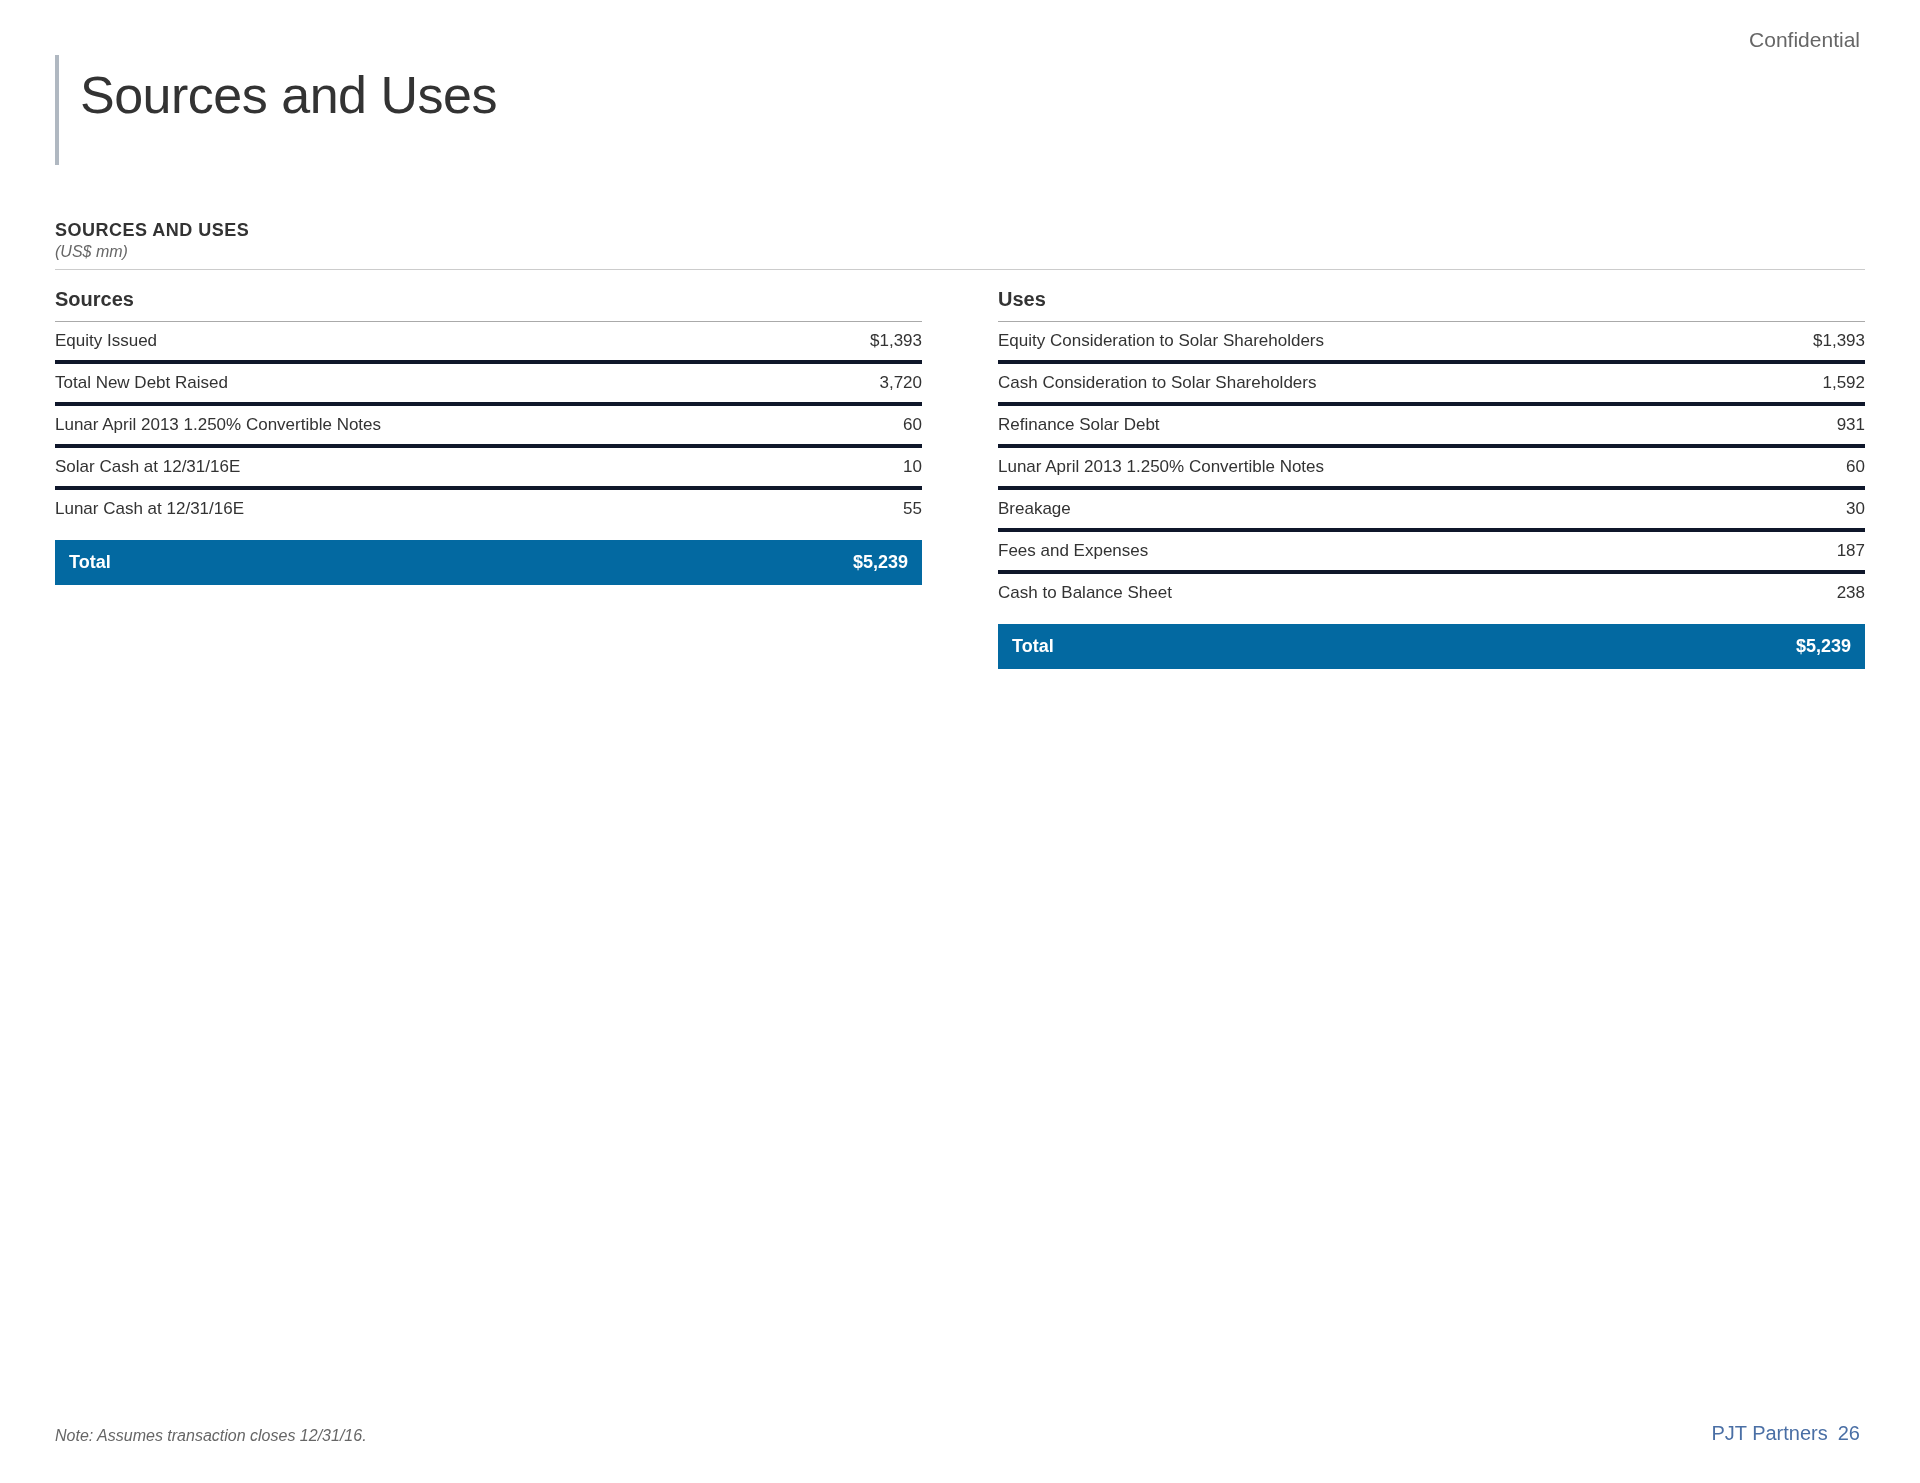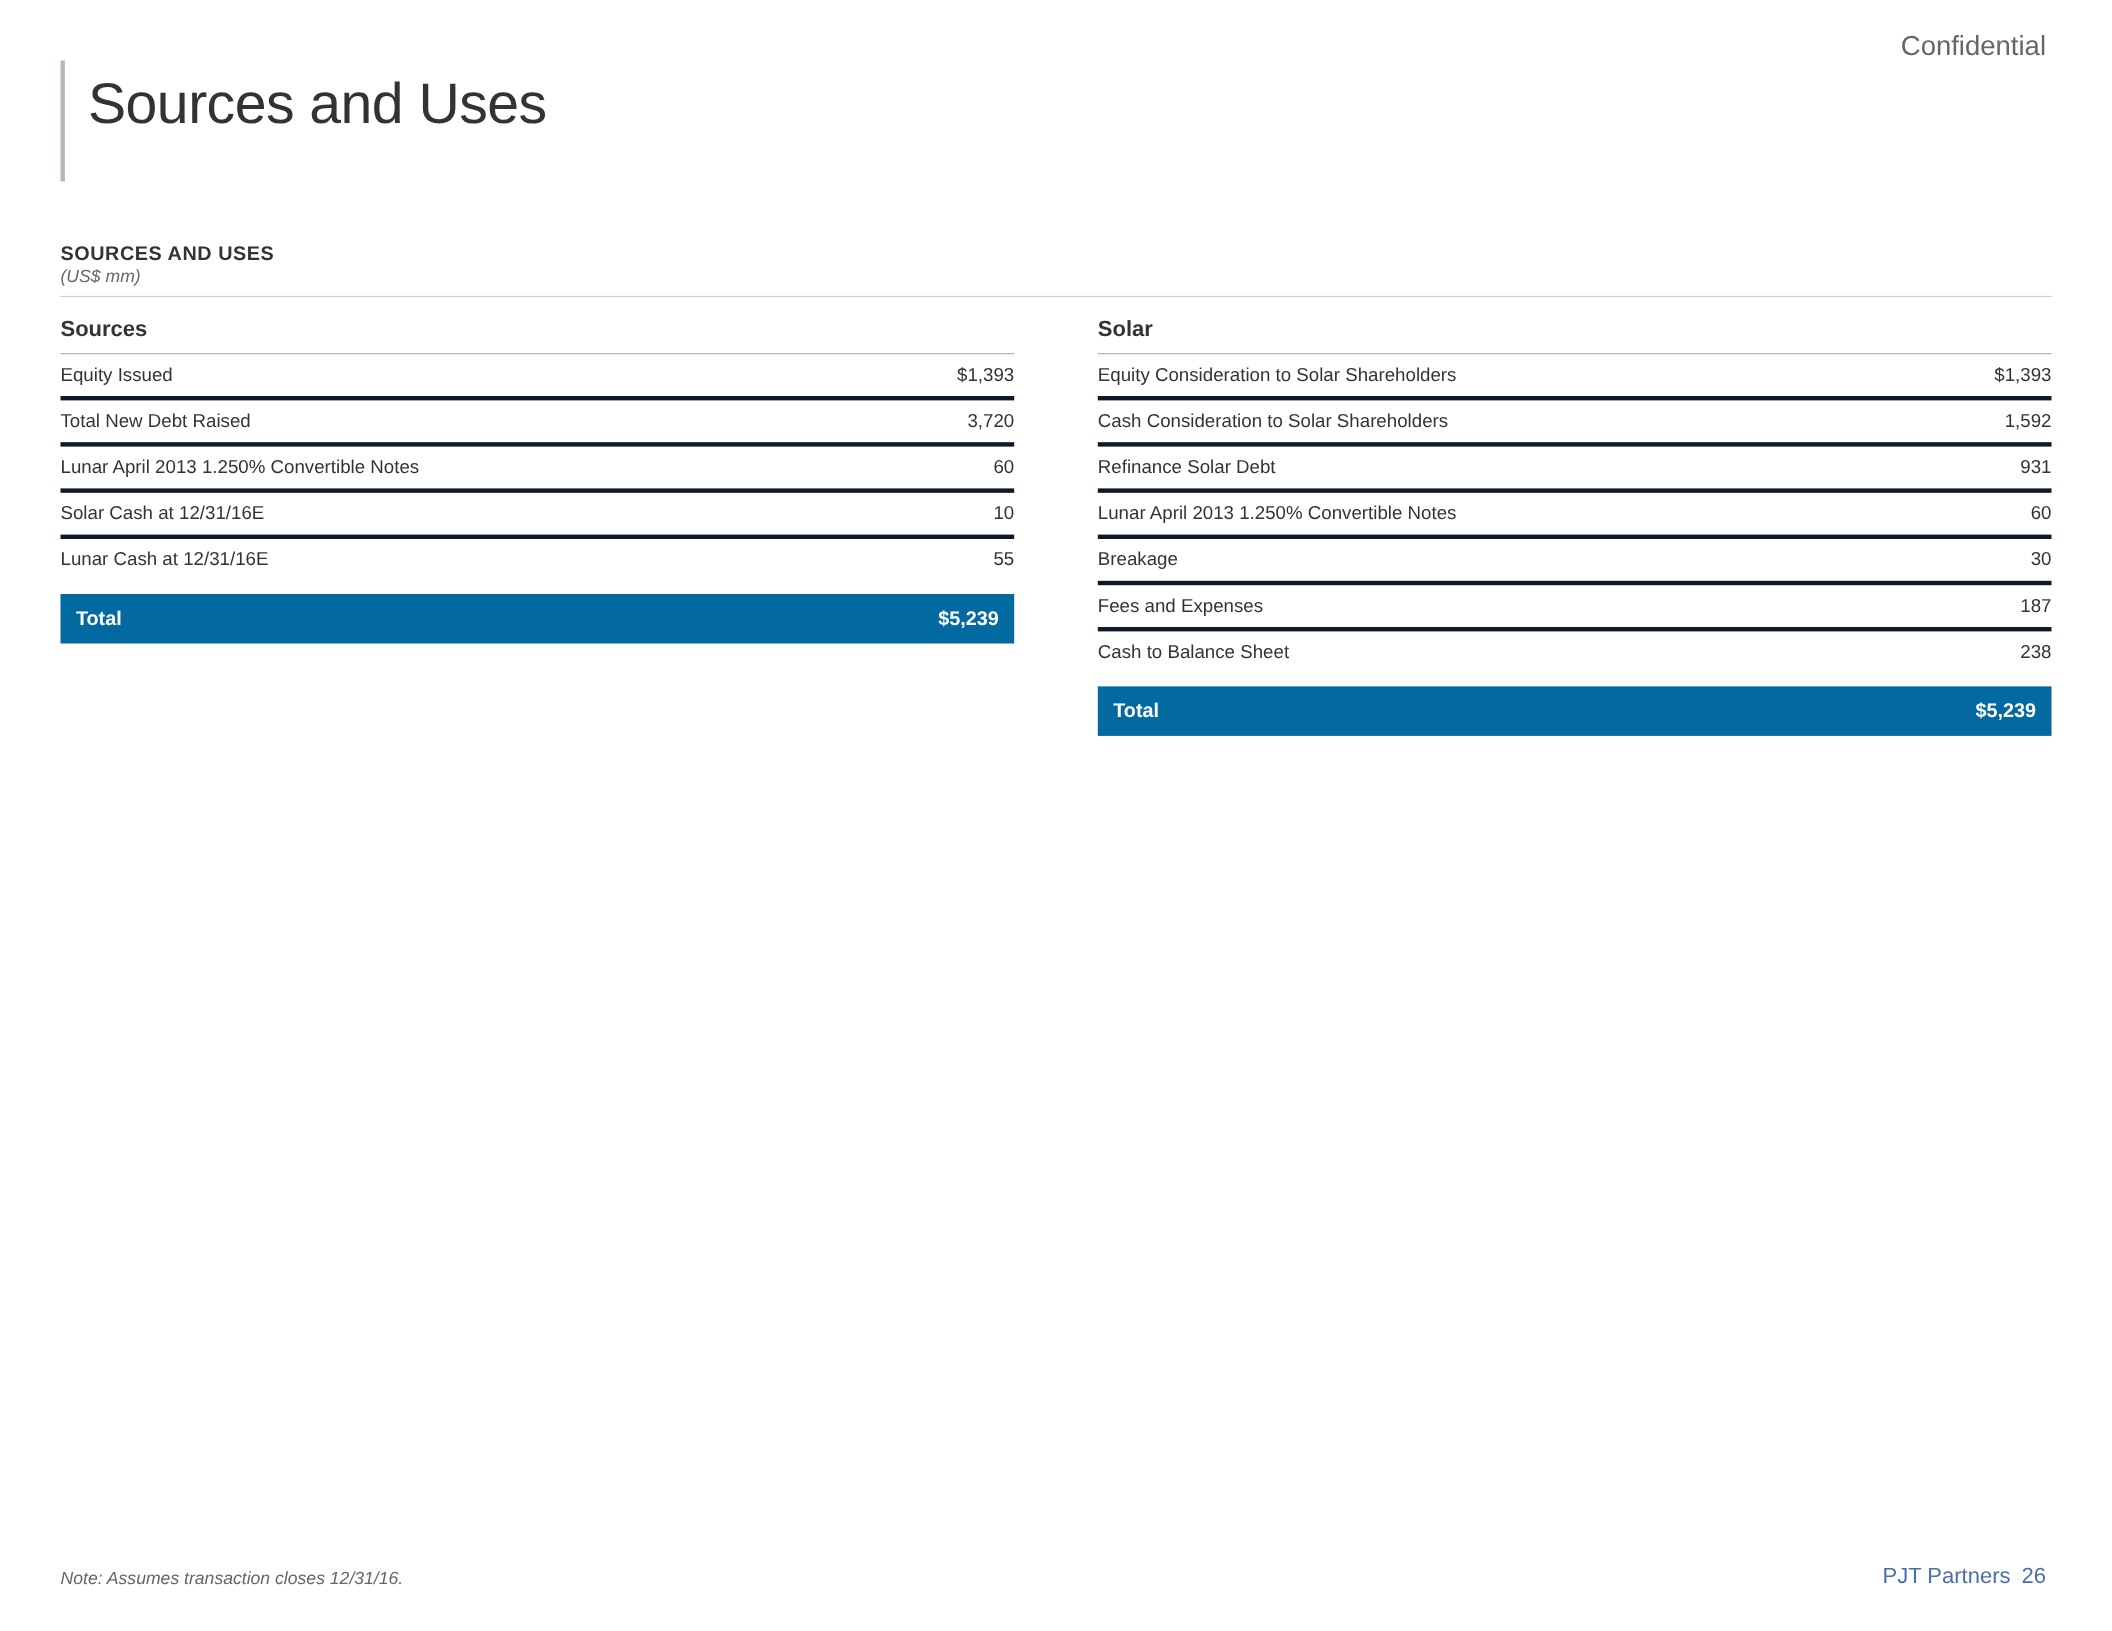--- a/index.html
+++ b/index.html
@@ -14,21 +14,21 @@
       width: 1920px;
       height: 1483px;
       position: relative;
       overflow: hidden;
     }
 
     .confidential {
       position: absolute;
       top: 28px;
       right: 60px;
-      font-size: 25px;
+      font-size: 21px;
       color: #666666;
     }
 
     .left-border {
       position: absolute;
       top: 55px;
       left: 55px;
       width: 4px;
       height: 110px;
       background: #b0b8c1;
@@ -208,21 +208,21 @@
     </div>
         </div>
 
       <div class="total-row">
         <span class="label">Total</span>
         <span class="value">$5,239</span>
       </div>
     </div>
 
     <div class="table-section">
-      <div class="table-header">Solar</div>
+      <div class="table-header">Uses</div>
 
       <div id="uses-rows">
           <div class="table-row">
       <span class="label">Equity Consideration to Solar Shareholders</span>
       <span class="value">$1,393</span>
     </div>
           <div class="table-row">
       <span class="label">Cash Consideration to Solar Shareholders</span>
       <span class="value">1,592</span>
     </div>

